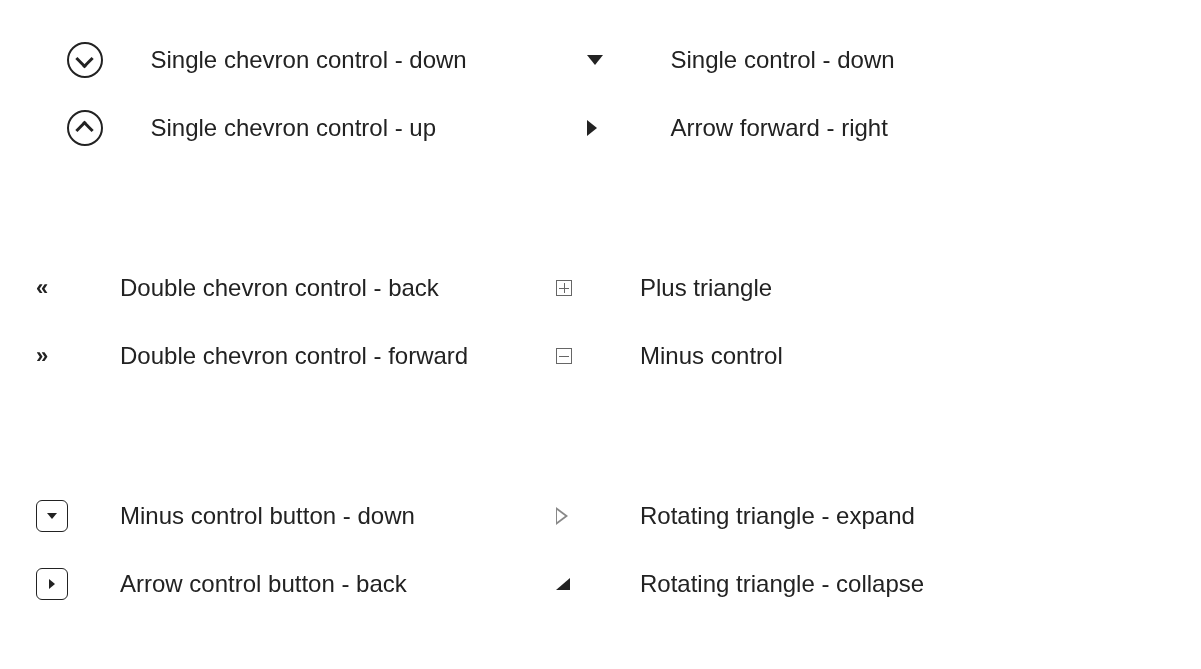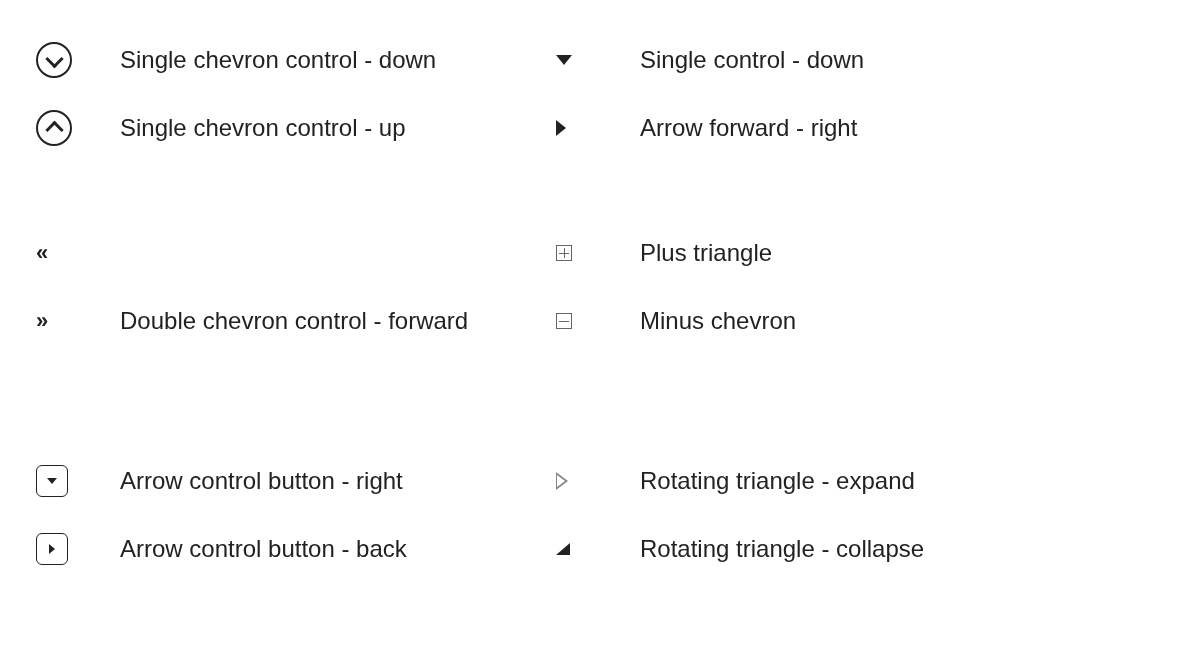--- a/index.html
+++ b/index.html
@@ -18,21 +18,21 @@
   }
   .grid {
     display: flex;
     flex-direction: column;
     height: 100%;
   }
   .group {
     display: flex;
     flex-direction: row;
   }
-  .g1 { margin-bottom: 85px; }
+  .g1 { margin-bottom: 120px; justify-content: center; }
   .g2 { margin-bottom: 120px; }
   .col {
     display: flex;
     flex-direction: column;
     gap: 28px;
   }
   .col-left {
     width: 480px;
   }
   .col-right {
@@ -219,20 +219,21 @@
       </div>
     </div>
 
     <div class="group g2">
       <div class="col col-left">
 
         <div class="row">
           <div class="icon-cell">
             <div class="dbl">«</div>
           </div>
+          <div class="label">Double chevron control - back</div>
         </div>
 
         <div class="row">
           <div class="icon-cell">
             <div class="dbl">»</div>
           </div>
           <div class="label">Double chevron control - forward</div>
         </div>
 
       </div>
@@ -248,36 +249,36 @@
           </div>
           <div class="label">Plus triangle</div>
         </div>
 
         <div class="row">
           <div class="icon-cell">
             <div class="pm-box">
               <div class="h"></div>
             </div>
           </div>
-          <div class="label">Minus chevron</div>
+          <div class="label">Minus control</div>
         </div>
 
       </div>
     </div>
 
     <div class="group g3">
       <div class="col col-left">
 
         <div class="row">
           <div class="icon-cell">
             <div class="sq-btn">
               <div class="sq-tri-down"></div>
             </div>
           </div>
-          <div class="label">Arrow control button - right</div>
+          <div class="label">Minus control button - down</div>
         </div>
 
         <div class="row">
           <div class="icon-cell">
             <div class="sq-btn">
               <div class="sq-tri-right"></div>
             </div>
           </div>
           <div class="label">Arrow control button - back</div>
         </div>

